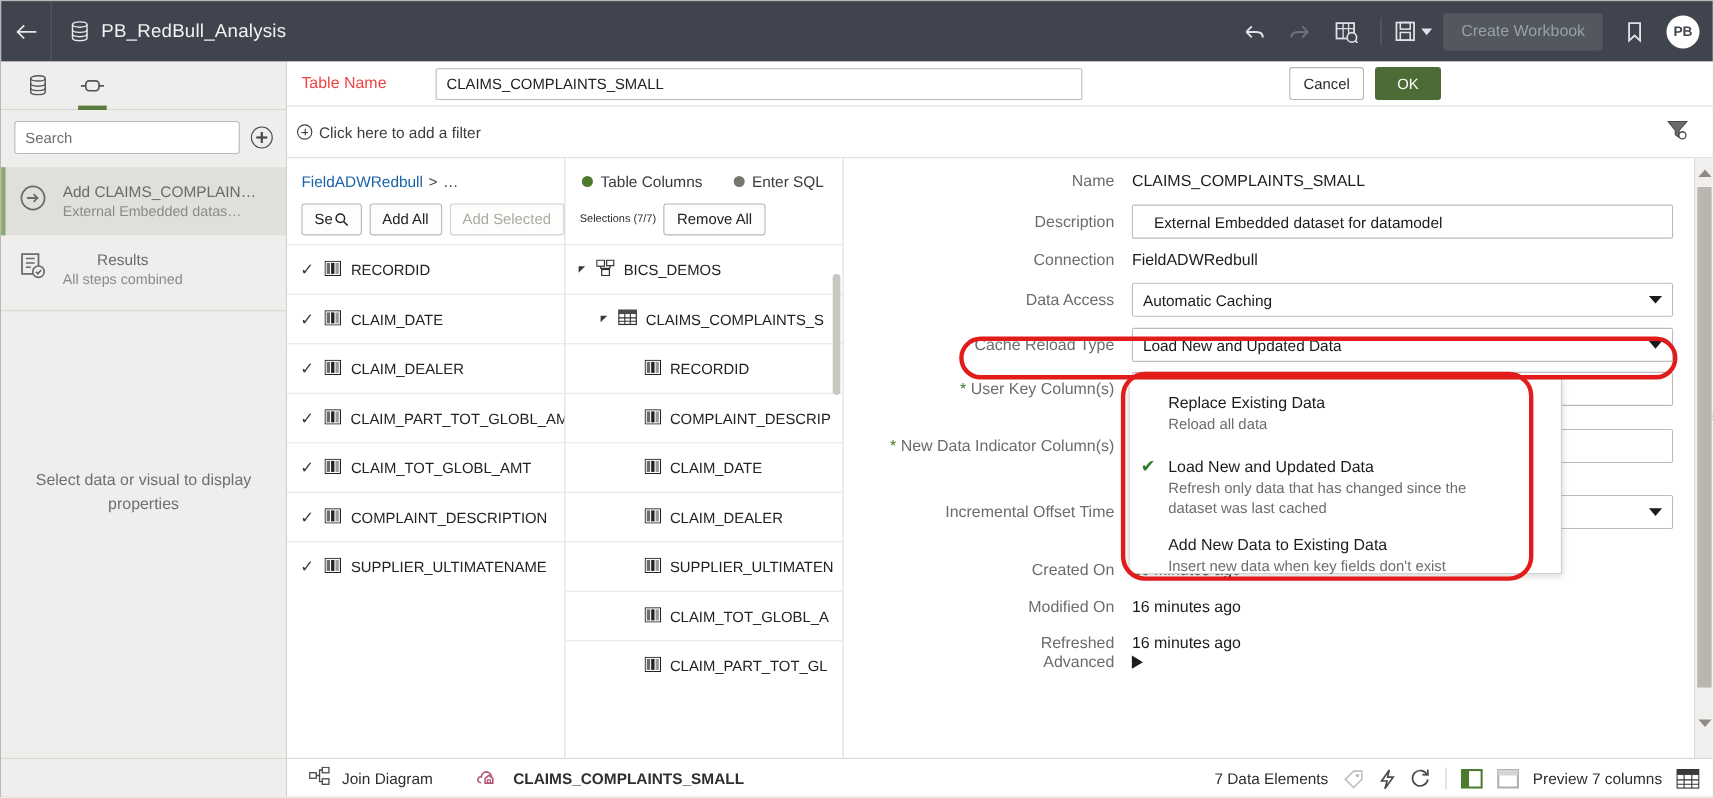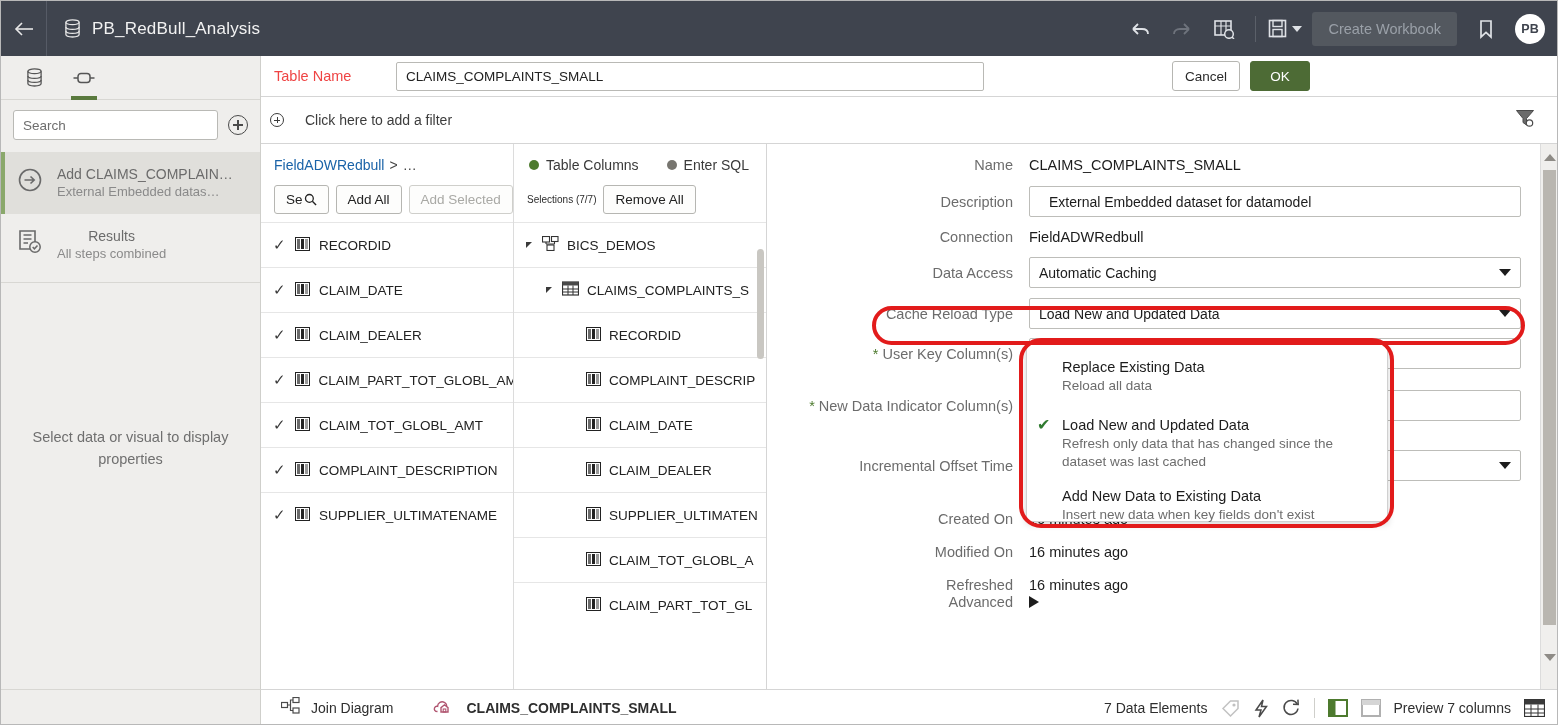--- a/index.html
+++ b/index.html
@@ -74,21 +74,21 @@
   .btn-cancel { min-width:68px; height:30px; border:1px solid #b6b6b2; border-radius:3px;
                 background:#fff; font-size:13.5px; color:#2a2a2a; display:flex;
                 align-items:center; justify-content:center; cursor:pointer; }
   .btn-ok { min-width:60px; height:30px; border:1px solid #4d6b35; border-radius:3px;
             background:#4d6b35; font-size:13.5px; color:#fff; display:flex;
             align-items:center; justify-content:center; cursor:pointer; }
 
   
   .filterbar { position:absolute; left:260px; top:96px; width:1298px; height:47px;
                background:#fff; border-bottom:1px solid #d5d5d5; display:flex; align-items:center; }
-  .filter-add { display:flex; align-items:center; gap:21px; padding-left:9px; cursor:pointer;
+  .filter-add { display:flex; align-items:center; gap:6px; padding-left:9px; cursor:pointer;
                 font-size:14px; color:#3c3c3c; }
   .filter-plus { width:14px;height:14px;border:1.4px solid #3c3c3c;border-radius:50%;position:relative; }
   .filter-plus::before,.filter-plus::after{content:"";position:absolute;background:#3c3c3c;}
   .filter-plus::before{left:2.6px;right:2.6px;top:5.6px;height:1.4px;}
   .filter-plus::after{top:2.6px;bottom:2.6px;left:5.6px;width:1.4px;}
   .filter-right { margin-left:auto; padding-right:24px; cursor:pointer; }
 
   
   .panes { position:absolute; left:260px; top:143px; width:506px; height:545px;
            background:#fff; border-right:1px solid #d5d5d5; display:flex; }
@@ -150,21 +150,21 @@
             border-bottom:7px solid #8e8b86; }
   .tri-dn { width:0;height:0;border-left:6px solid transparent;border-right:6px solid transparent;
             border-top:7px solid #8e8b86; }
 
   
   .redbox { position:absolute; border:4px solid #e21b1b; border-radius:22px; pointer-events:none; }
   #red-field { left:871px; top:305px; width:653px; height:39px; }
   #red-menu  { left:1018px; top:337px; width:375px; height:190px; }
 
   
-  .ddmenu { position:absolute; left:1025px; top:343px; width:362px; height:178px;
+  .ddmenu { position:absolute; left:1025px; top:343px; width:394px; height:178px;
             background:#fff; border:1px solid #d0d0d0; box-shadow:0 2px 7px rgba(0,0,0,.18);
             padding-top:8px; }
   .ddopt { display:flex; gap:7px; padding:5px 12px 5px 10px; cursor:pointer; }
   .dd-check { width:18px; flex:0 0 auto; color:#2f7a2f; font-size:16px; line-height:18px; }
   .dd-title { font-size:14.5px; color:#1c1c1c; line-height:19px; }
   .dd-desc { font-size:13.5px; color:#6d6d6d; line-height:18px; }
 
   
   .bottombar { position:absolute; left:260px; top:688px; width:1298px; height:37px;
                background:#fff; border-top:1px solid #d5d5d5; display:flex; align-items:center; }

